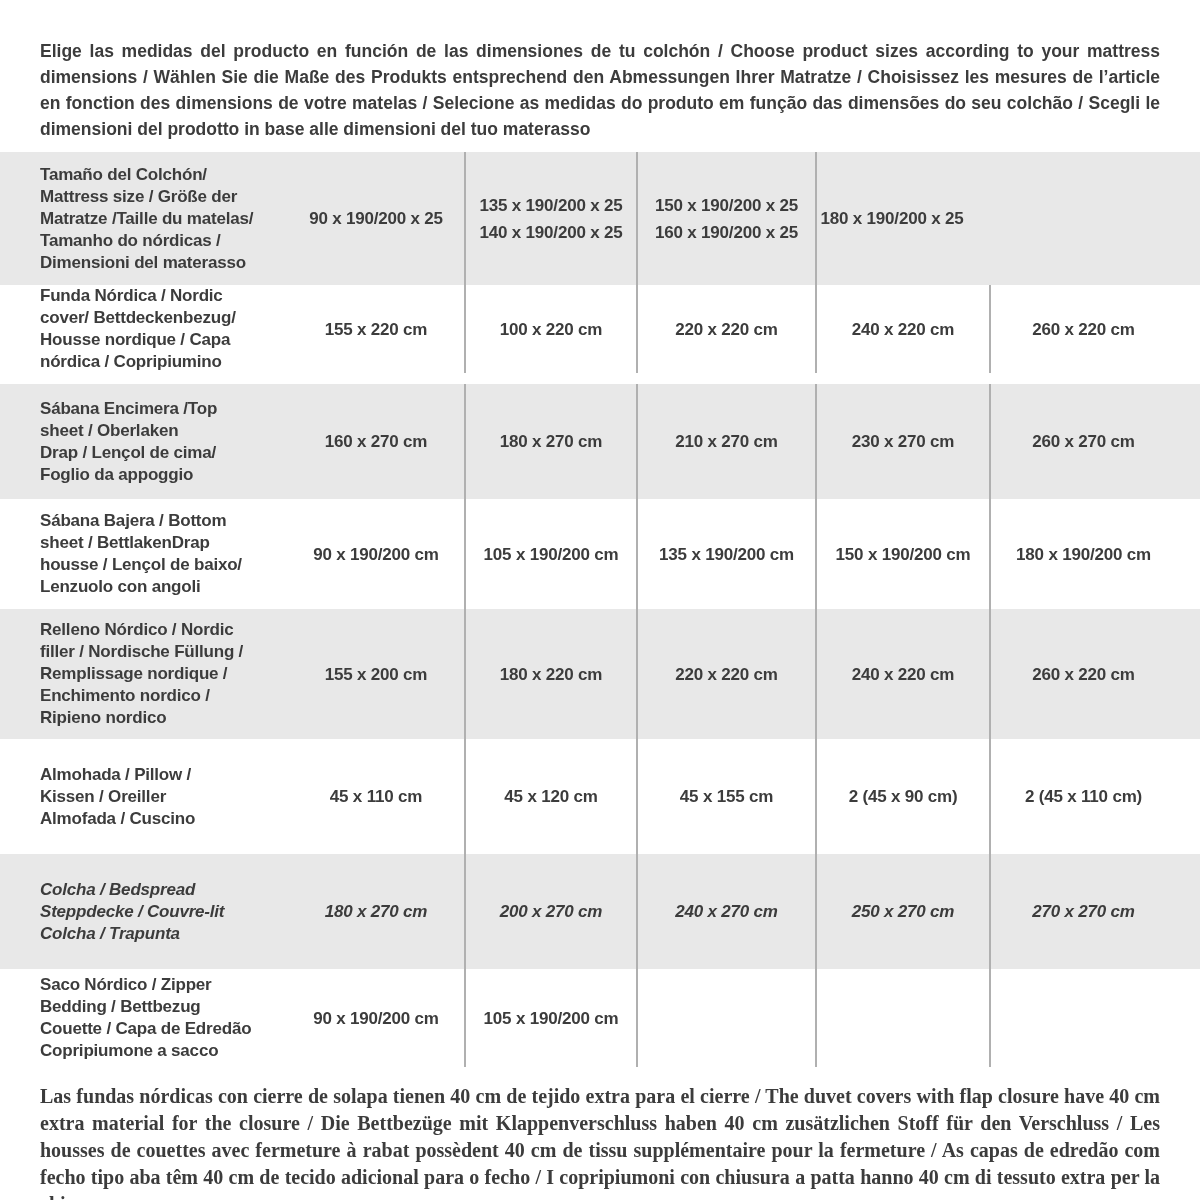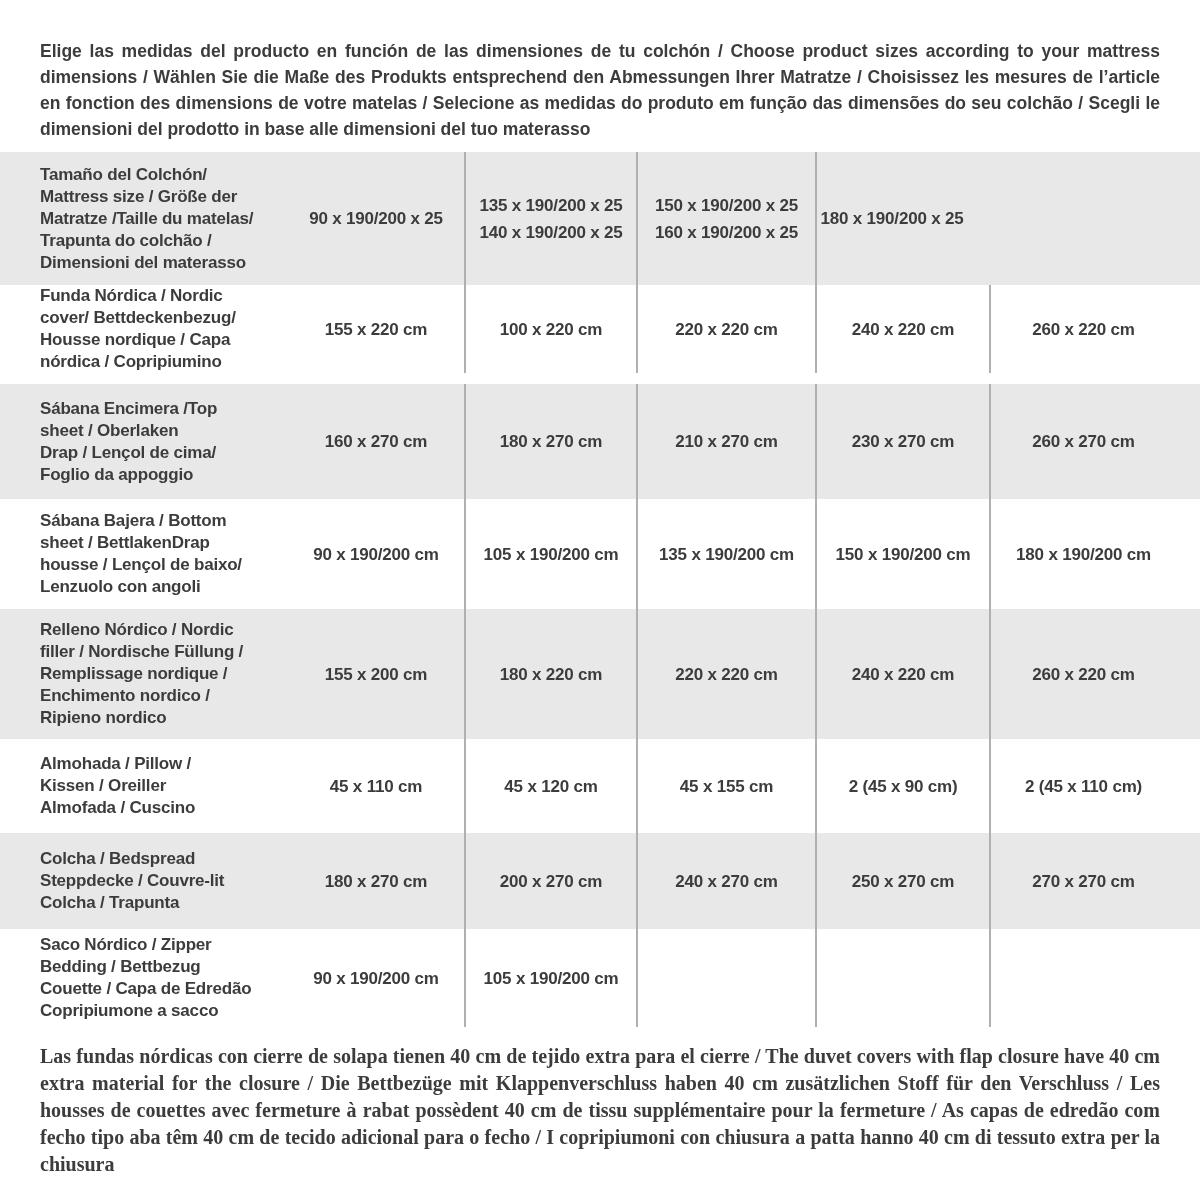--- a/index.html
+++ b/index.html
@@ -20,22 +20,22 @@
   .t-row {
     display: grid;
     grid-template-columns: 288px 178px 172px 179px 174px 209px;
   }
   .t-row:nth-child(odd) { background: var(--row-shade, #e8e8e8); }
   .t-row:nth-child(1) { height: 133px; }
   .t-row:nth-child(2) { height: 79px; }
   .t-row:nth-child(3) { height: 115px; margin-top: 20px; }
   .t-row:nth-child(4) { height: 110px; }
   .t-row:nth-child(5) { height: 130px; }
-  .t-row:nth-child(6) { height: 94px; }
-  .t-row:nth-child(7) { height: 96px; }
+  .t-row:nth-child(6) { height: 115px; }
+  .t-row:nth-child(7) { height: 115px; font-style: italic; }
   .t-row:nth-child(8) { height: 98px; }
   .cell {
     display: flex; align-items: center;
     box-sizing: border-box;
     white-space: pre-line;
   }
   .label {
     padding-left: 40px; padding-right: 12px;
     font-size: 17px; line-height: 22px;
     letter-spacing: -0.2px;
@@ -61,21 +61,21 @@
 <div>
 
   <p class="intro">Elige las medidas del producto en función de las dimensiones de tu colchón / Choose product sizes according to your mattress dimensions / Wählen Sie die Maße des Produkts entsprechend den Abmessungen Ihrer Matratze / Choisissez les mesures de l’article en fonction des dimensions de votre matelas / Selecione as medidas do produto em função das dimensões do seu colchão / Scegli le dimensioni del prodotto in base alle dimensioni del tuo materasso</p>
 
   <div class="size-table">
 
     <div class="t-row">
       <div class="cell label">Tamaño del Colchón/
 Mattress size / Größe der
 Matratze /Taille du matelas/
-Trapunta do colchão /
+Tamanho do nórdicas /
 Dimensioni del materasso</div>
       <div class="cell val">90 x 190/200 x 25</div>
       <div class="cell val">135 x 190/200 x 25
 140 x 190/200 x 25</div>
       <div class="cell val">150 x 190/200 x 25
 160 x 190/200 x 25</div>
       <div class="cell val">180 x 190/200 x 25</div>
     </div>
 
     <div class="t-row">

